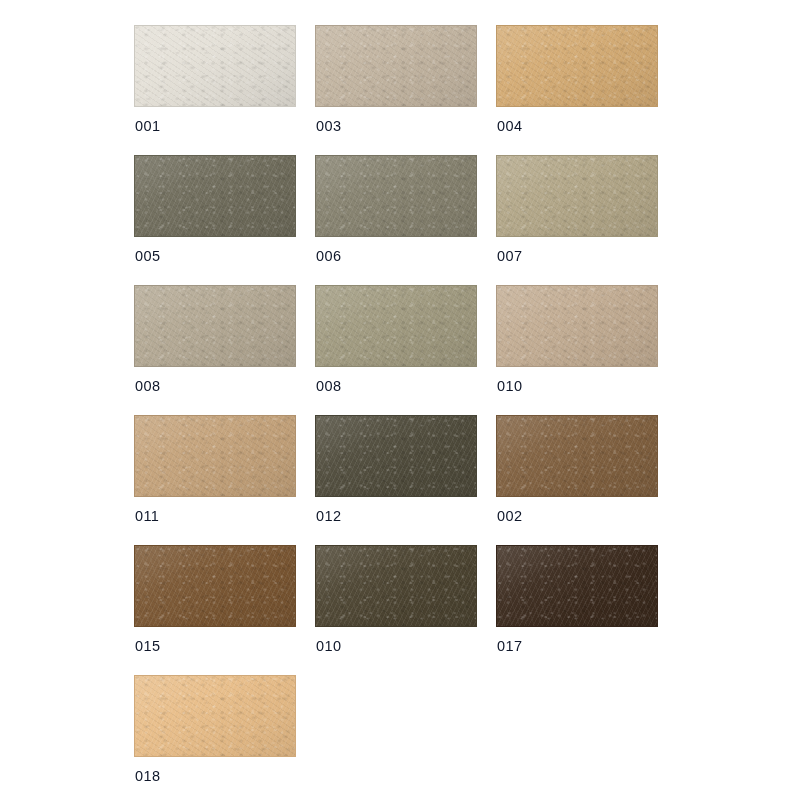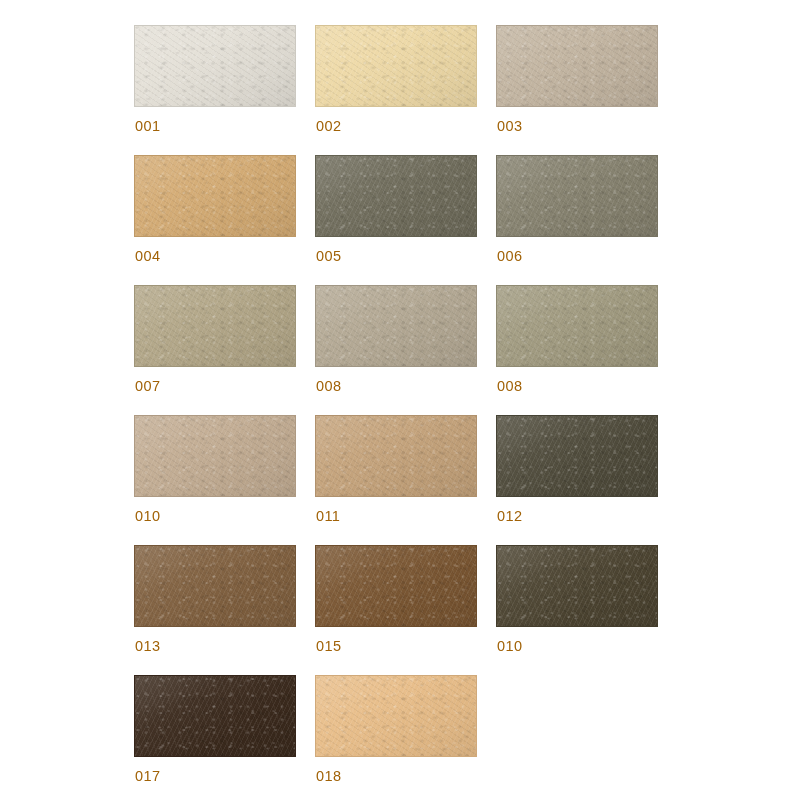--- a/index.html
+++ b/index.html
@@ -87,134 +87,126 @@
     pointer-events: none;
     background: linear-gradient(148deg, rgba(255,255,255,0.16) 0%, rgba(255,255,255,0.04) 34%, rgba(0,0,0,0.03) 66%, rgba(0,0,0,0.09) 100%);
   }
 
   .swatch-label {
     position: absolute;
     left: 1px;
     top: 92px;
     font-size: 14.5px;
     letter-spacing: 0.4px;
-    color: #a16207;
+    color: #0f172a;
     font-family: "Liberation Sans", sans-serif;
     line-height: 18px;
     white-space: nowrap;
   }
 </style>
 </head>
 <body>
 
 <div class="sheet">
   <div class="swatch-grid" id="swatch-grid">
       <div class="swatch-cell">
         <div class="swatch-chip" style="background-color: rgb(228, 224, 215);">
           <div class="grain"></div>
           <div class="grain2"></div>
           <div class="sheen"></div>
         </div>
         <div class="swatch-label">001</div>
       </div>
       <div class="swatch-cell">
-        <div class="swatch-chip" style="background-color: rgb(238, 217, 166);">
+        <div class="swatch-chip" style="background-color: rgb(194, 180, 160);">
+          <div class="grain"></div>
+          <div class="grain2"></div>
+          <div class="sheen"></div>
+        </div>
+        <div class="swatch-label">003</div>
+      </div>
+      <div class="swatch-cell">
+        <div class="swatch-chip" style="background-color: rgb(212, 171, 115);">
+          <div class="grain"></div>
+          <div class="grain2"></div>
+          <div class="sheen"></div>
+        </div>
+        <div class="swatch-label">004</div>
+      </div>
+      <div class="swatch-cell">
+        <div class="swatch-chip" style="background-color: rgb(111, 108, 91);">
+          <div class="grain"></div>
+          <div class="grain2"></div>
+          <div class="sheen"></div>
+        </div>
+        <div class="swatch-label">005</div>
+      </div>
+      <div class="swatch-cell">
+        <div class="swatch-chip" style="background-color: rgb(133, 129, 110);">
+          <div class="grain"></div>
+          <div class="grain2"></div>
+          <div class="sheen"></div>
+        </div>
+        <div class="swatch-label">006</div>
+      </div>
+      <div class="swatch-cell">
+        <div class="swatch-chip" style="background-color: rgb(178, 166, 135);">
+          <div class="grain"></div>
+          <div class="grain2"></div>
+          <div class="sheen"></div>
+        </div>
+        <div class="swatch-label">007</div>
+      </div>
+      <div class="swatch-cell">
+        <div class="swatch-chip" style="background-color: rgb(179, 168, 147);">
+          <div class="grain"></div>
+          <div class="grain2"></div>
+          <div class="sheen"></div>
+        </div>
+        <div class="swatch-label">008</div>
+      </div>
+      <div class="swatch-cell">
+        <div class="swatch-chip" style="background-color: rgb(160, 154, 127);">
+          <div class="grain"></div>
+          <div class="grain2"></div>
+          <div class="sheen"></div>
+        </div>
+        <div class="swatch-label">008</div>
+      </div>
+      <div class="swatch-cell">
+        <div class="swatch-chip" style="background-color: rgb(194, 172, 146);">
+          <div class="grain"></div>
+          <div class="grain2"></div>
+          <div class="sheen"></div>
+        </div>
+        <div class="swatch-label">010</div>
+      </div>
+      <div class="swatch-cell">
+        <div class="swatch-chip" style="background-color: rgb(196, 162, 122);">
+          <div class="grain"></div>
+          <div class="grain2"></div>
+          <div class="sheen"></div>
+        </div>
+        <div class="swatch-label">011</div>
+      </div>
+      <div class="swatch-cell">
+        <div class="swatch-chip" style="background-color: rgb(79, 75, 59);">
+          <div class="grain"></div>
+          <div class="grain2"></div>
+          <div class="sheen"></div>
+        </div>
+        <div class="swatch-label">012</div>
+      </div>
+      <div class="swatch-cell">
+        <div class="swatch-chip" style="background-color: rgb(128, 96, 63);">
           <div class="grain"></div>
           <div class="grain2"></div>
           <div class="sheen"></div>
         </div>
         <div class="swatch-label">002</div>
-      </div>
-      <div class="swatch-cell">
-        <div class="swatch-chip" style="background-color: rgb(194, 180, 160);">
-          <div class="grain"></div>
-          <div class="grain2"></div>
-          <div class="sheen"></div>
-        </div>
-        <div class="swatch-label">003</div>
-      </div>
-      <div class="swatch-cell">
-        <div class="swatch-chip" style="background-color: rgb(212, 171, 115);">
-          <div class="grain"></div>
-          <div class="grain2"></div>
-          <div class="sheen"></div>
-        </div>
-        <div class="swatch-label">004</div>
-      </div>
-      <div class="swatch-cell">
-        <div class="swatch-chip" style="background-color: rgb(111, 108, 91);">
-          <div class="grain"></div>
-          <div class="grain2"></div>
-          <div class="sheen"></div>
-        </div>
-        <div class="swatch-label">005</div>
-      </div>
-      <div class="swatch-cell">
-        <div class="swatch-chip" style="background-color: rgb(133, 129, 110);">
-          <div class="grain"></div>
-          <div class="grain2"></div>
-          <div class="sheen"></div>
-        </div>
-        <div class="swatch-label">006</div>
-      </div>
-      <div class="swatch-cell">
-        <div class="swatch-chip" style="background-color: rgb(178, 166, 135);">
-          <div class="grain"></div>
-          <div class="grain2"></div>
-          <div class="sheen"></div>
-        </div>
-        <div class="swatch-label">007</div>
-      </div>
-      <div class="swatch-cell">
-        <div class="swatch-chip" style="background-color: rgb(179, 168, 147);">
-          <div class="grain"></div>
-          <div class="grain2"></div>
-          <div class="sheen"></div>
-        </div>
-        <div class="swatch-label">008</div>
-      </div>
-      <div class="swatch-cell">
-        <div class="swatch-chip" style="background-color: rgb(160, 154, 127);">
-          <div class="grain"></div>
-          <div class="grain2"></div>
-          <div class="sheen"></div>
-        </div>
-        <div class="swatch-label">008</div>
-      </div>
-      <div class="swatch-cell">
-        <div class="swatch-chip" style="background-color: rgb(194, 172, 146);">
-          <div class="grain"></div>
-          <div class="grain2"></div>
-          <div class="sheen"></div>
-        </div>
-        <div class="swatch-label">010</div>
-      </div>
-      <div class="swatch-cell">
-        <div class="swatch-chip" style="background-color: rgb(196, 162, 122);">
-          <div class="grain"></div>
-          <div class="grain2"></div>
-          <div class="sheen"></div>
-        </div>
-        <div class="swatch-label">011</div>
-      </div>
-      <div class="swatch-cell">
-        <div class="swatch-chip" style="background-color: rgb(79, 75, 59);">
-          <div class="grain"></div>
-          <div class="grain2"></div>
-          <div class="sheen"></div>
-        </div>
-        <div class="swatch-label">012</div>
-      </div>
-      <div class="swatch-cell">
-        <div class="swatch-chip" style="background-color: rgb(128, 96, 63);">
-          <div class="grain"></div>
-          <div class="grain2"></div>
-          <div class="sheen"></div>
-        </div>
-        <div class="swatch-label">013</div>
       </div>
       <div class="swatch-cell">
         <div class="swatch-chip" style="background-color: rgb(122, 86, 50);">
           <div class="grain"></div>
           <div class="grain2"></div>
           <div class="sheen"></div>
         </div>
         <div class="swatch-label">015</div>
       </div>
       <div class="swatch-cell">

